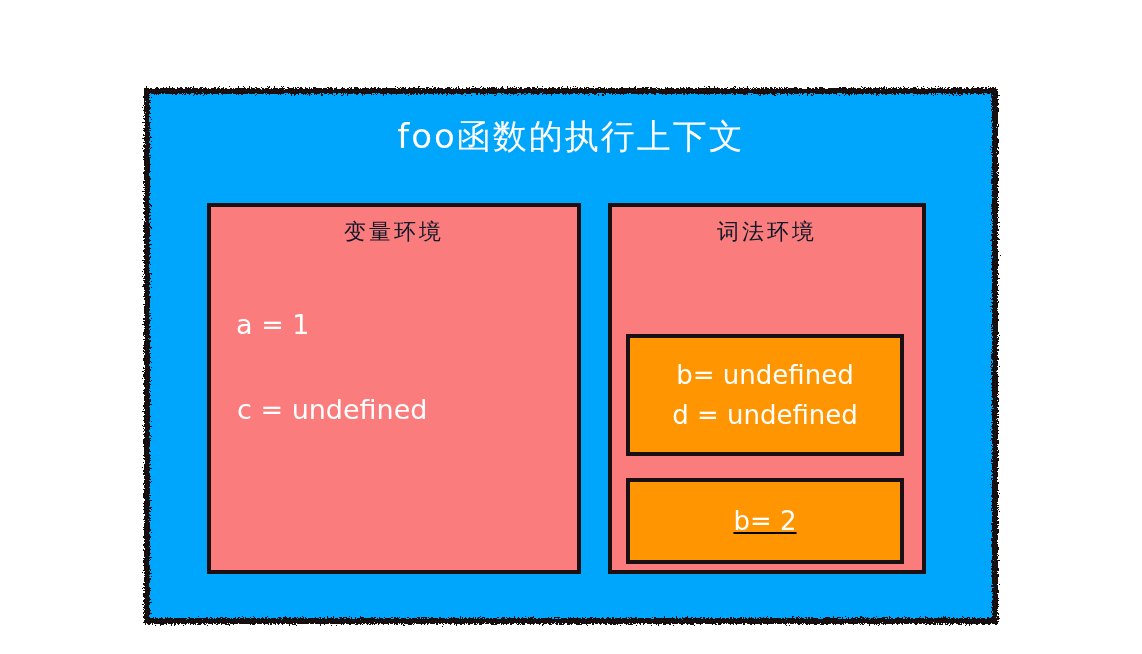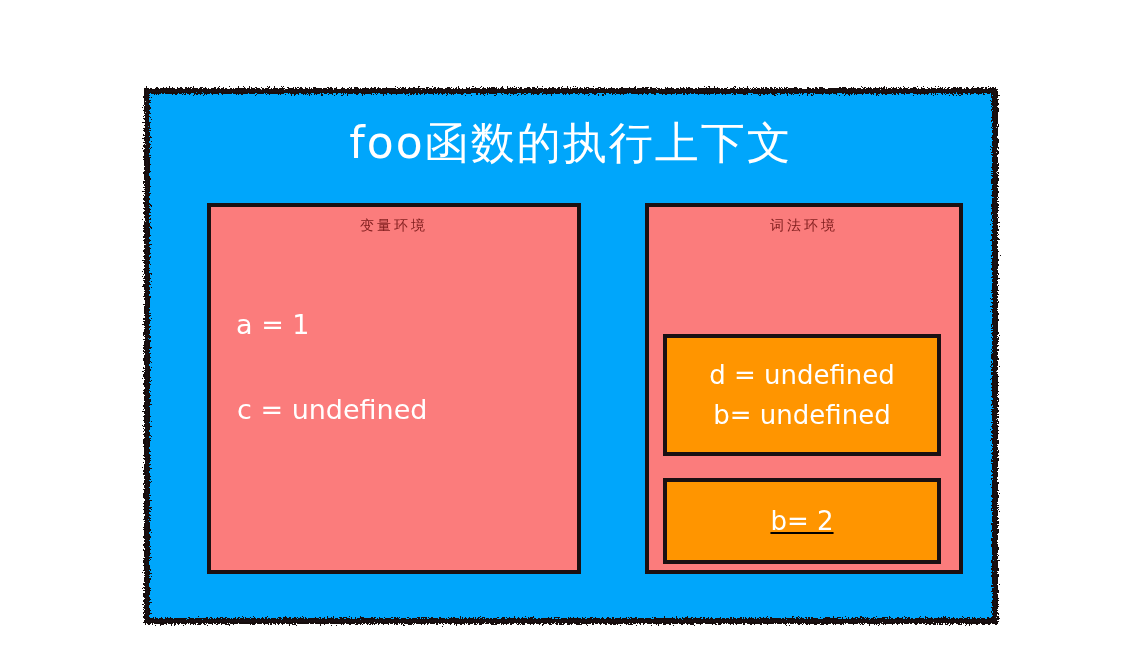--- a/index.html
+++ b/index.html
@@ -44,21 +44,21 @@
   }
   .rough-border svg { display: block; width: 100%; height: 100%; }
 
   .context-title {
     position: absolute;
     left: 0;
     top: 24px;
     width: 100%;
     text-align: center;
     color: #ffffff;
-    font-size: 44px;
+    font-size: 34px;
     letter-spacing: 2px;
     font-family: "DejaVu Sans", "Liberation Sans", sans-serif;
     white-space: nowrap;
   }
 
   
   .panels {
     position: absolute;
     left: 61px;
     top: 113px;
@@ -68,30 +68,30 @@
 
   .env-panel {
     position: absolute;
     top: 0;
     height: 371px;
     background: #fb7c7c;
     border: 4px solid #1a1012;
     box-sizing: border-box;
   }
   .env-panel.variable   { left: 0px;   width: 374px; }
-  .env-panel.lexical    { left: 401px; width: 318px; margin-left: 37px; }
+  .env-panel.lexical    { left: 401px; width: 318px; }
 
   .env-title {
     position: absolute;
     left: 0;
     top: 10px;
     width: 100%;
     text-align: center;
-    color: #7f1d1d;
-    font-size: 14px;
+    color: #0f172a;
+    font-size: 22px;
     letter-spacing: 3px;
     white-space: nowrap;
   }
 
   
   .var-entry {
     position: absolute;
     color: #ffffff;
     font-size: 27px;
     white-space: nowrap;
@@ -157,22 +157,22 @@
 
         <div class="var-entry entry-0">a = 1</div>
 
         <div class="var-entry entry-1">c = undefined</div>
       </div>
 
       <div class="env-panel lexical">
         <div class="env-title">词法环境</div>
 
         <div class="binding-box box-0">
+          <div class="binding-line">b= undefined</div>
           <div class="binding-line">d = undefined</div>
-          <div class="binding-line">b= undefined</div>
         </div>
 
         <div class="binding-box box-1">
           <div class="binding-line">b= 2</div>
         </div>
       </div>
 
     </div>
   </div>
 </div>

